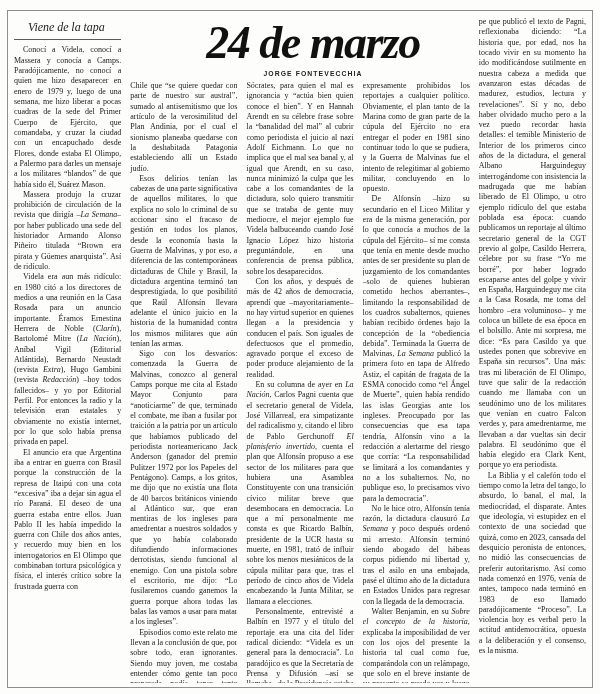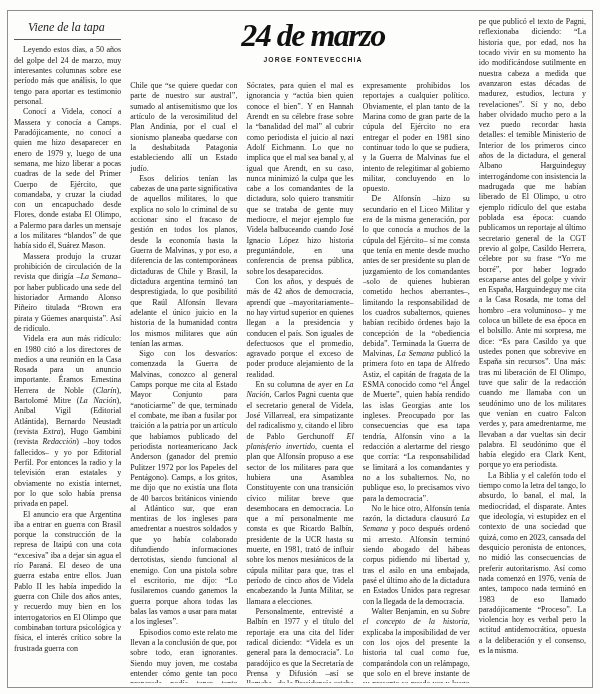--- a/index.html
+++ b/index.html
@@ -15,37 +15,36 @@
        text-align:justify;word-spacing:-0.2px;}
   .col.mid{padding-top:64px;}
   .para{margin:0;}
   .para.indent{text-indent:9px;}
   .kicker{font-style:italic;font-size:12px;color:#222;
           padding:3px 0 4px 14px;text-align:left;}
   .kicker-rule{border:0;border-top:1px solid #5a5a5a;height:0;margin:0 0 5px 0;}
   .masthead{position:absolute;left:118px;top:2px;width:362px;text-align:center;
             pointer-events:none;}
   .title{margin:0;font-family:"Liberation Serif", serif;font-style:italic;
-         font-weight:bold;font-size:32px;line-height:1.05;color:#111;
+         font-weight:bold;font-size:46px;line-height:1.05;color:#111;
          letter-spacing:-1.5px;}
   .byline{margin-top:3px;font-family:"Liberation Sans", sans-serif;
           font-weight:bold;font-size:6.8px;letter-spacing:1.1px;color:#222;}
   i{font-style:italic;margin-top:20px;}
 </style>
 </head>
 <body>
 
 <div class="sheet">
   <div class="frame">
     <div class="content">
 
       <div class="col">
         <div class="kicker">Viene de la tapa</div>
         <div class="kicker-rule"></div>
-      <p class="para indent"><span>Leyendo estos días, a 50 años del golpe del 24 de marzo, muy interesantes columnas sobre ese período más que análisis, lo que tengo para aportar es testimonio personal.</span></p>
           <p class="para indent"><span>Conocí a Videla, conocí a Massera y conocía a Camps. Paradójicamente, no conocí a quien me hizo desaparecer en enero de 1979 y, luego de una semana, me hizo liberar a pocas cuadras de la sede del Primer Cuerpo de Ejército, que comandaba, y cruzar la ciudad con un encapuchado desde Flores, donde estaba El Olimpo, a Palermo para darles un mensaje a los militares “blandos” de que había sido él, Suárez Mason.</span></p>
           <p class="para indent"><span>Massera produjo la cruzar prohibición de circulación de la revista que dirigía –</span><i>La Semana</i><span>– por haber publicado una sede del historiador Armando Alonso Piñeiro titulada “Brown era pirata y Güemes anarquista”. Así de ridículo.</span></p>
           <p class="para indent"><span>Videla era aun más ridículo: en 1980 citó a los directores de medios a una reunión en la Casa Rosada para un anuncio importante. Éramos Ernestina Herrera de Noble (</span><i>Clarín</i><span>), Bartolomé Mitre (</span><i>La Nación</i><span>), Aníbal Vigil (Editorial Atlántida), Bernardo Neustadt (revista </span><i>Extra</i><span>), Hugo Gambini (revista </span><i>Redacción</i><span>) –hoy todos fallecidos– y yo por Editorial Perfil. Por entonces la radio y la televisión eran estatales y obviamente no existía internet, por lo que solo había prensa privada en papel.</span></p>
           <p class="para indent"><span>El anuncio era que Argentina iba a entrar en guerra con Brasil porque la construcción de la represa de Itaipú con una cota “excesiva” iba a dejar sin agua el río Paraná. El deseo de una guerra estaba entre ellos. Juan Pablo II les había impedido la guerra con Chile dos años antes, y recuerdo muy bien en los interrogatorios en El Olimpo que combinaban tortura psicológica y física, el interés crítico sobre la frustrada guerra con</span></p>
         </div>
 
       <div class="col mid">
           <p class="para"><span>Chile que “se quiere quedar con parte de nuestro sur austral”, sumado al antisemitismo que los artículo de la verosimilitud del Plan Andinia, por el cual el sionismo planeaba quedarse con la deshabitada Patagonia estableciendo allí un Estado judío.</span></p>
           <p class="para indent"><span>Esos delirios tenían las cabezas de una parte significativa de aquellos militares, lo que explica no solo lo criminal de su accionar sino el fracaso de gestión en todos los planos, desde la economía hasta la Guerra de Malvinas, y por eso, a diferencia de las contemporáneas dictaduras de Chile y Brasil, la dictadura argentina terminó tan desprestigiada, lo que posibilitó que Raúl Alfonsín llevara adelante el único juicio en la historia de la humanidad contra los mismos militares que aún tenían las armas.</span></p>
           <p class="para indent"><span>Sigo con los desvaríos: comenzada la Guerra de Malvinas, conozco al general Camps porque me cita al Estado Mayor Conjunto para “anoticiarme” de que, terminado el combate, me iban a fusilar por traición a la patria por un artículo que habíamos publicado del periodista norteamericano Jack Anderson (ganador del premio Pulitzer 1972 por los Papeles del Pentágono). Camps, a los gritos, me dijo que no existía una flota de 40 barcos británicos viniendo al Atlántico sur, que eran mentiras de los ingleses para amedrentar a nuestros soldados y que yo había colaborado difundiendo informaciones derrotistas, siendo funcional al enemigo. Con una pistola sobre el escritorio, me dijo: “Lo fusilaremos cuando ganemos la guerra porque ahora todas las balas las vamos a usar para matar a los ingleses”.</span></p>

